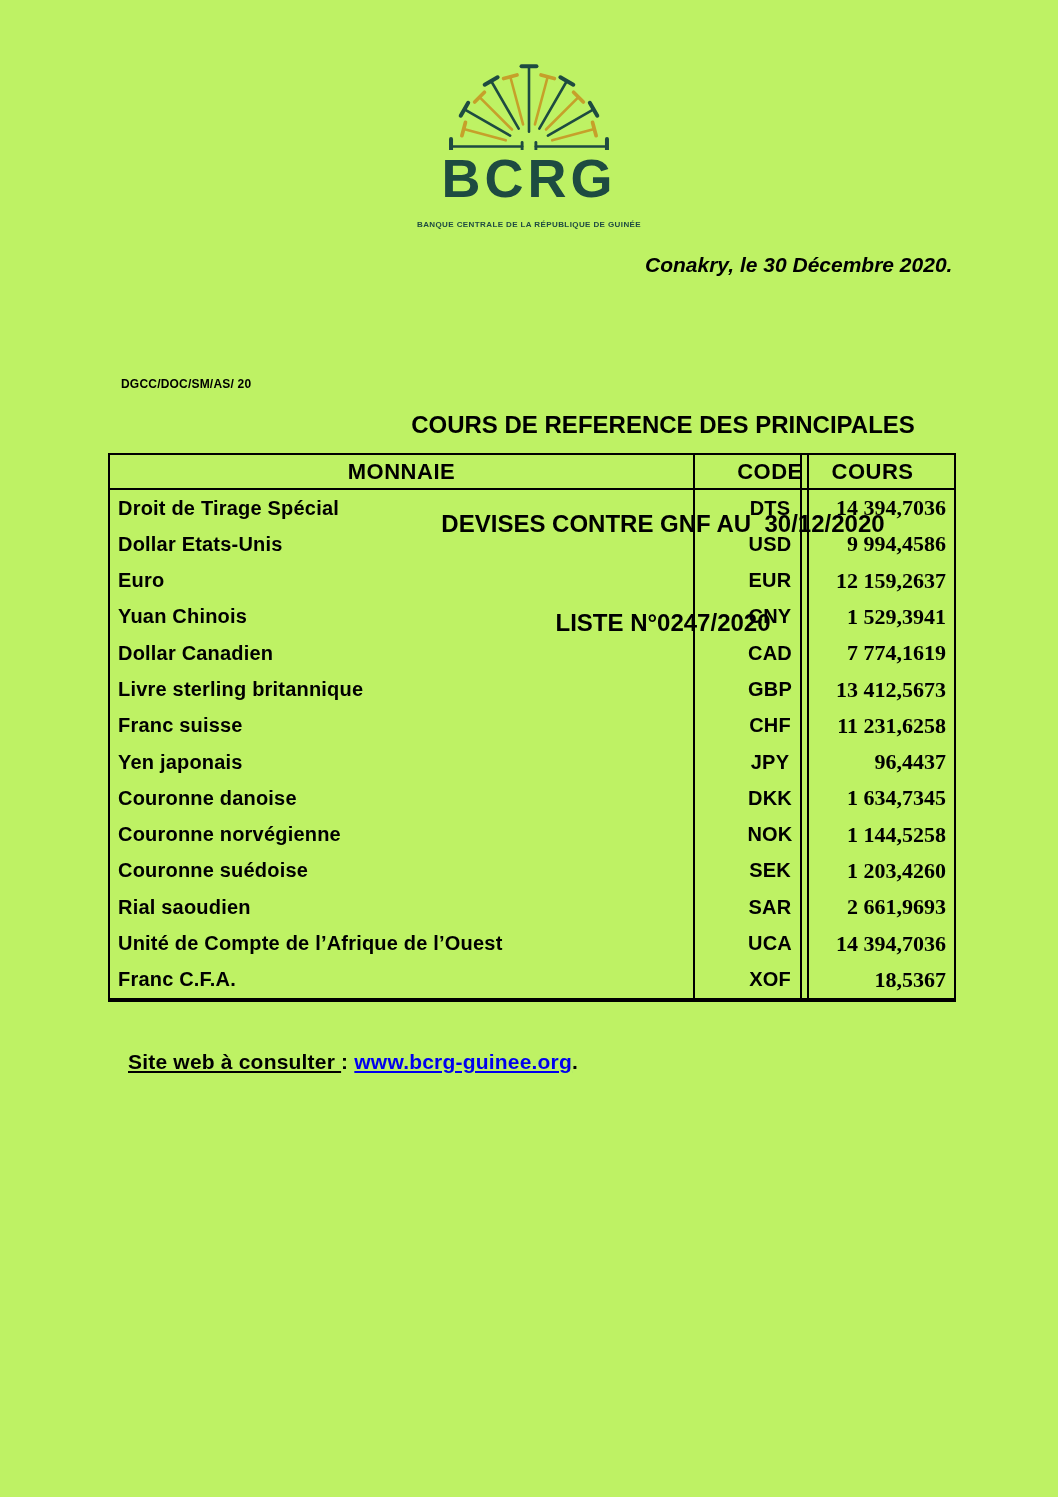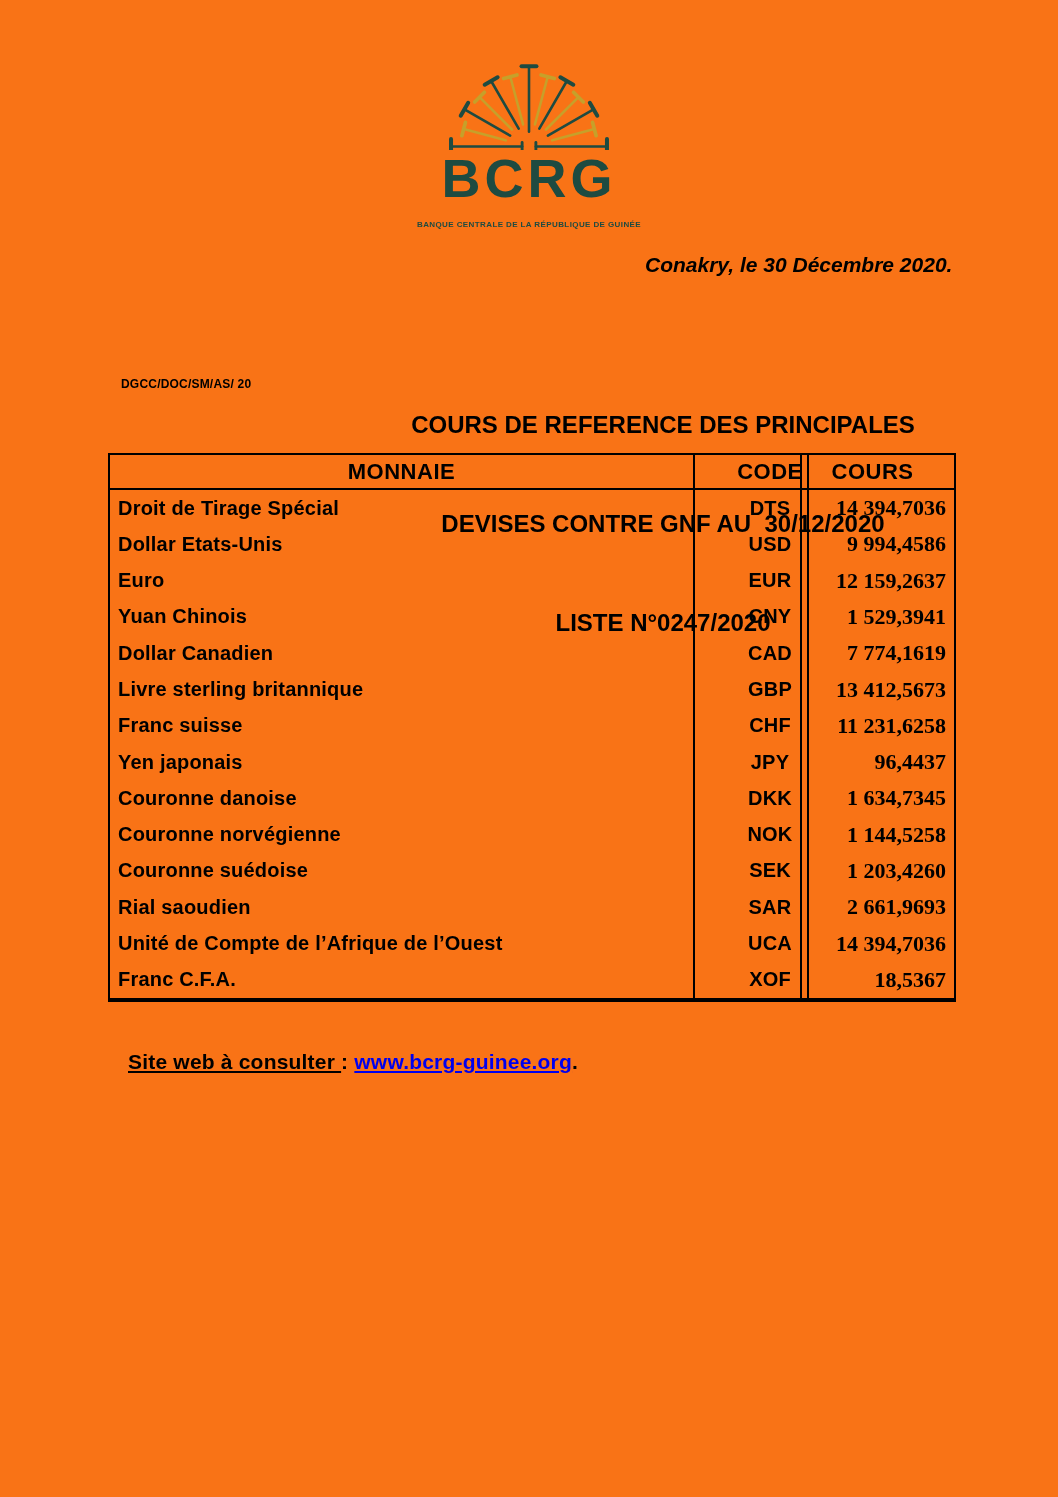--- a/index.html
+++ b/index.html
@@ -1,21 +1,21 @@
 <!DOCTYPE html>
 <html><head>
 <meta charset="utf-8">
 <style>
   * { margin: 0; padding: 0; box-sizing: border-box; }
   html, body { background: #ffffff; }
   .page {
     position: relative;
     width: 1058px;
     height: 1497px;
-    background: #f97316;
+    background: #bef264;
     font-family: "Liberation Sans", sans-serif;
     color: #000000;
     overflow: hidden;
   }
 
   
   .logo {
     position: absolute;
     top: 64px;
     left: 50%;

